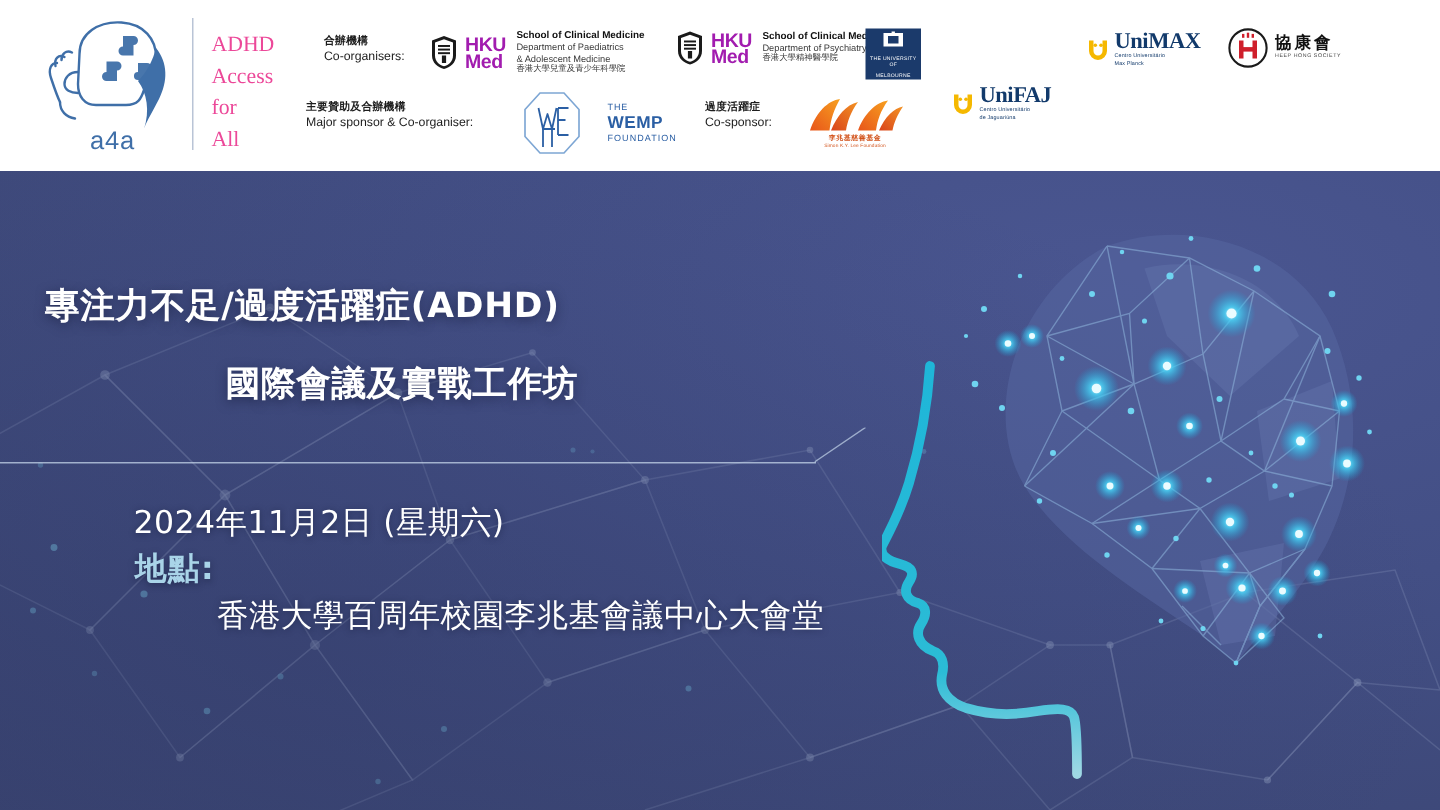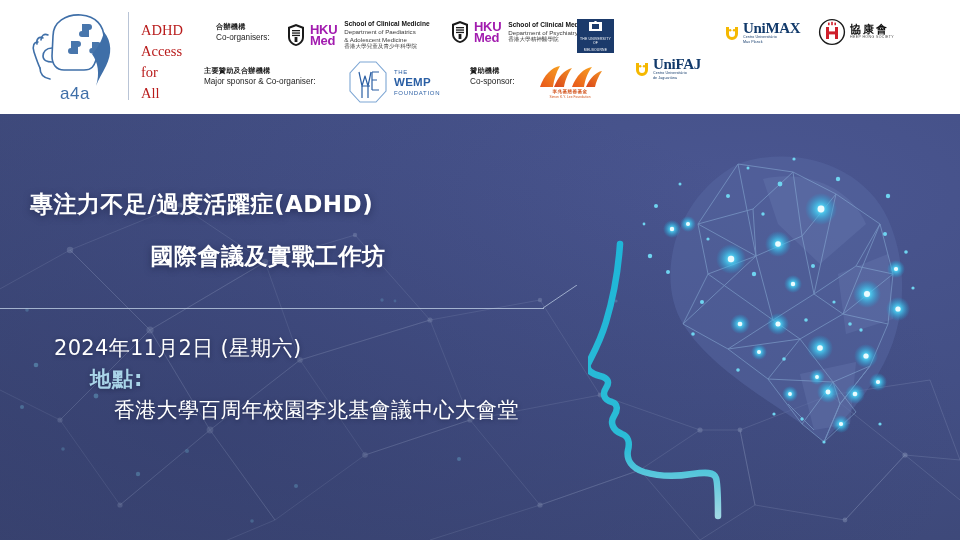--- a/index.html
+++ b/index.html
@@ -24,21 +24,21 @@
 
   
   .a4a{position:absolute;left:26px;top:8px;width:98px;height:98px;}
   .a4a svg{display:block;}
   .a4a-word{position:absolute;left:0;right:0;bottom:2px;text-align:center;
      font-family:"Liberation Sans",sans-serif;font-size:17px;color:#3f6fa8;letter-spacing:.5px;}
 
   .divider-v{position:absolute;left:128px;top:12px;width:1px;height:88px;background:#b9c4d6;}
 
   .a4a-words{position:absolute;left:141px;top:20px;width:64px;
-     font-family:"Liberation Serif","DejaVu Serif",serif;color:#b91c1c;font-size:14.5px;line-height:21px;}
+     font-family:"Liberation Serif","DejaVu Serif",serif;color:#ec4899;font-size:14.5px;line-height:21px;}
 
   
   .lab{position:absolute;font-family:"Liberation Sans",sans-serif;color:#1d1d1d;}
   .lab .zh{font-size:7.2px;font-weight:bold;letter-spacing:.2px;line-height:10px;white-space:nowrap;}
   .lab .en{font-size:8.2px;line-height:11px;white-space:nowrap;}
 
   .lab-coorg{left:216px;top:22px;}
   .lab-major{left:204px;top:66px;}
   .lab-cospon{left:470px;top:66px;}
 
@@ -69,21 +69,21 @@
   .unifaj{left:634px;top:21px;margin-top:36px;}
   .unimax{left:724px;top:21px;}
 
   
   .heep{position:absolute;left:818px;top:18px;display:flex;align-items:center;gap:4px;}
   .heep-mark{width:28px;height:28px;flex:none;}
   .heep-txt .zh{font-size:11px;font-weight:bold;color:#111;letter-spacing:2px;line-height:11px;}
   .heep-txt .en{font-size:3.5px;color:#444;letter-spacing:.4px;line-height:5px;}
 
   
-  .wemp{position:absolute;left:348px;top:60px;display:flex;align-items:center;gap:6px;}
+  .wemp{position:absolute;left:348px;top:60px;display:flex;align-items:center;gap:17px;}
   .wemp-mark{width:40px;height:44px;flex:none;}
   .wemp-txt{font-family:"Liberation Sans",sans-serif;color:#2b5fa4;}
   .wemp-txt .w1{font-size:6px;letter-spacing:.6px;line-height:8px;}
   .wemp-txt .w2{font-size:11.5px;font-weight:bold;letter-spacing:.3px;line-height:13px;}
   .wemp-txt .w3{font-size:6px;letter-spacing:.7px;line-height:8px;}
 
   
   .slf{position:absolute;left:534px;top:63px;width:72px;height:38px;}
   .slf-cap{position:absolute;left:0;right:0;bottom:2px;text-align:center;}
   .slf-cap .c1{font-size:4.6px;color:#d2521a;font-weight:bold;letter-spacing:.4px;line-height:6px;}
@@ -101,24 +101,24 @@
   .rule{position:absolute;left:0;top:308px;height:1px;width:544px;background:rgba(197,214,234,.75);}
   .rule-d{position:absolute;left:543px;top:285px;width:36px;height:24px;}
 
   
   .info{position:absolute;left:0;top:332px;width:580px;}
   .row{position:relative;}
   .lbl{font-family:"DejaVu Sans","Liberation Sans",sans-serif;font-weight:bold;
      color:#a9d4e8;font-size:21px;line-height:30px;letter-spacing:1px;padding-left:96px;
      text-shadow:0 1px 4px rgba(16,22,50,.5);}
   .val{font-family:"DejaVu Sans","Liberation Sans",sans-serif;color:#ffffff;
-     font-size:21px;line-height:32px;letter-spacing:.3px;padding-left:54px;
+     font-size:21px;line-height:32px;letter-spacing:.3px;padding-left:89px;
      text-shadow:0 1px 4px rgba(16,22,50,.5);}
   .row2 .lbl{padding-left:90px;}
-  .row2 .val{padding-left:114px;}
+  .row2 .val{padding-left:114px;text-align:center;}
 
   
   .brain{position:absolute;left:588px;top:124px;width:372px;height:416px;}
   .brain svg{display:block;}
 </style>
 </head>
 <body>
 
 <div id="poster">
 
@@ -357,21 +357,21 @@
 
       <div class="lab lab-coorg">
         <div class="zh">合辦機構</div>
         <div class="en">Co-organisers:</div>
       </div>
       <div class="lab lab-major">
         <div class="zh">主要贊助及合辦機構</div>
         <div class="en">Major sponsor &amp; Co-organiser:</div>
       </div>
       <div class="lab lab-cospon">
-        <div class="zh">贊助機構</div>
+        <div class="zh">過度活躍症</div>
         <div class="en">Co-sponsor:</div>
       </div>
 
       <div class="hkumed hku1">
         <svg class="crest" viewBox="0 0 20 24" aria-hidden="true">
           <path d="M10,1 L18,4 L18,14 C18,19 14,22 10,23 C6,22 2,19 2,14 L2,4 Z" fill="#1a1a1a"></path>
           <path d="M10,3.2 L16,5.4 L16,14 C16,18 13,20.4 10,21.2 C7,20.4 4,18 4,14 L4,5.4 Z" fill="#fff"></path>
           <g fill="#1a1a1a">
             <rect x="6" y="7" width="8" height="1.3"></rect>
             <rect x="6" y="9.4" width="8" height="1.3"></rect>

